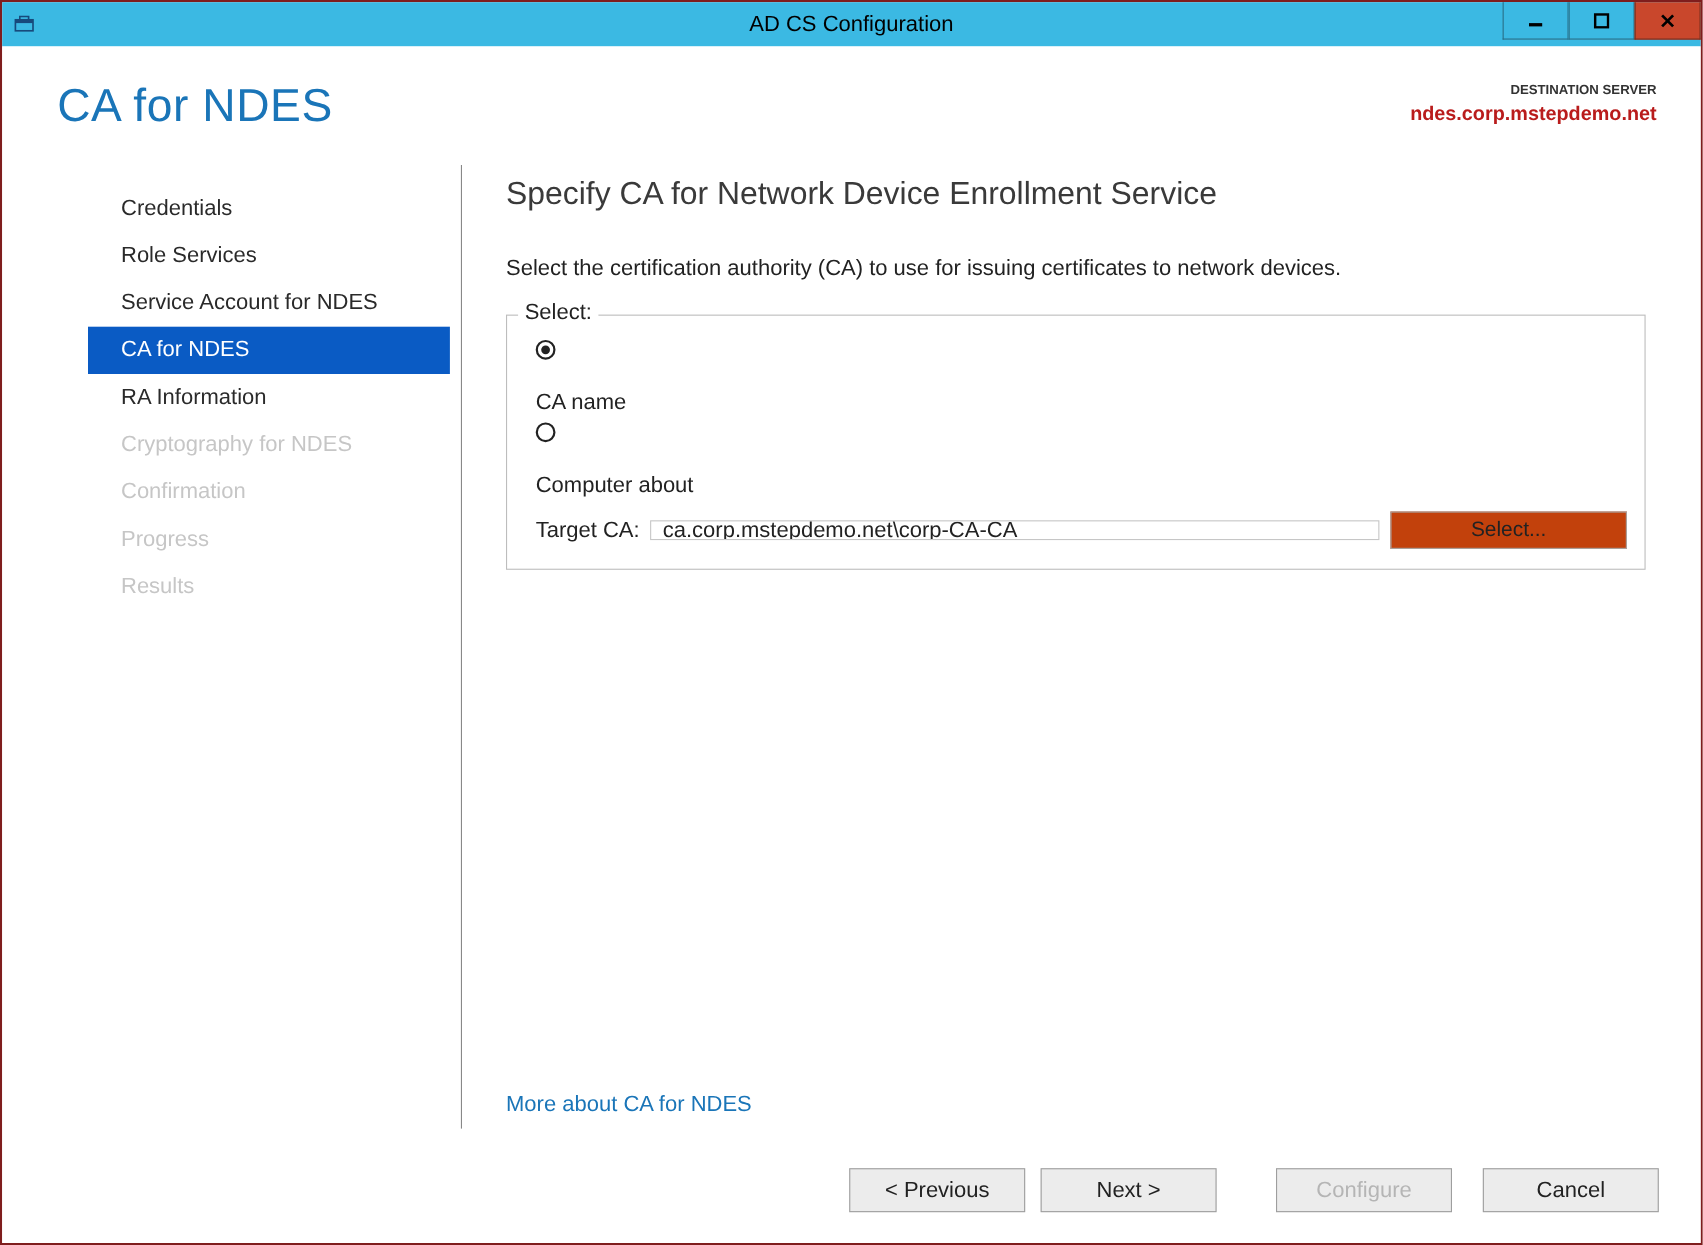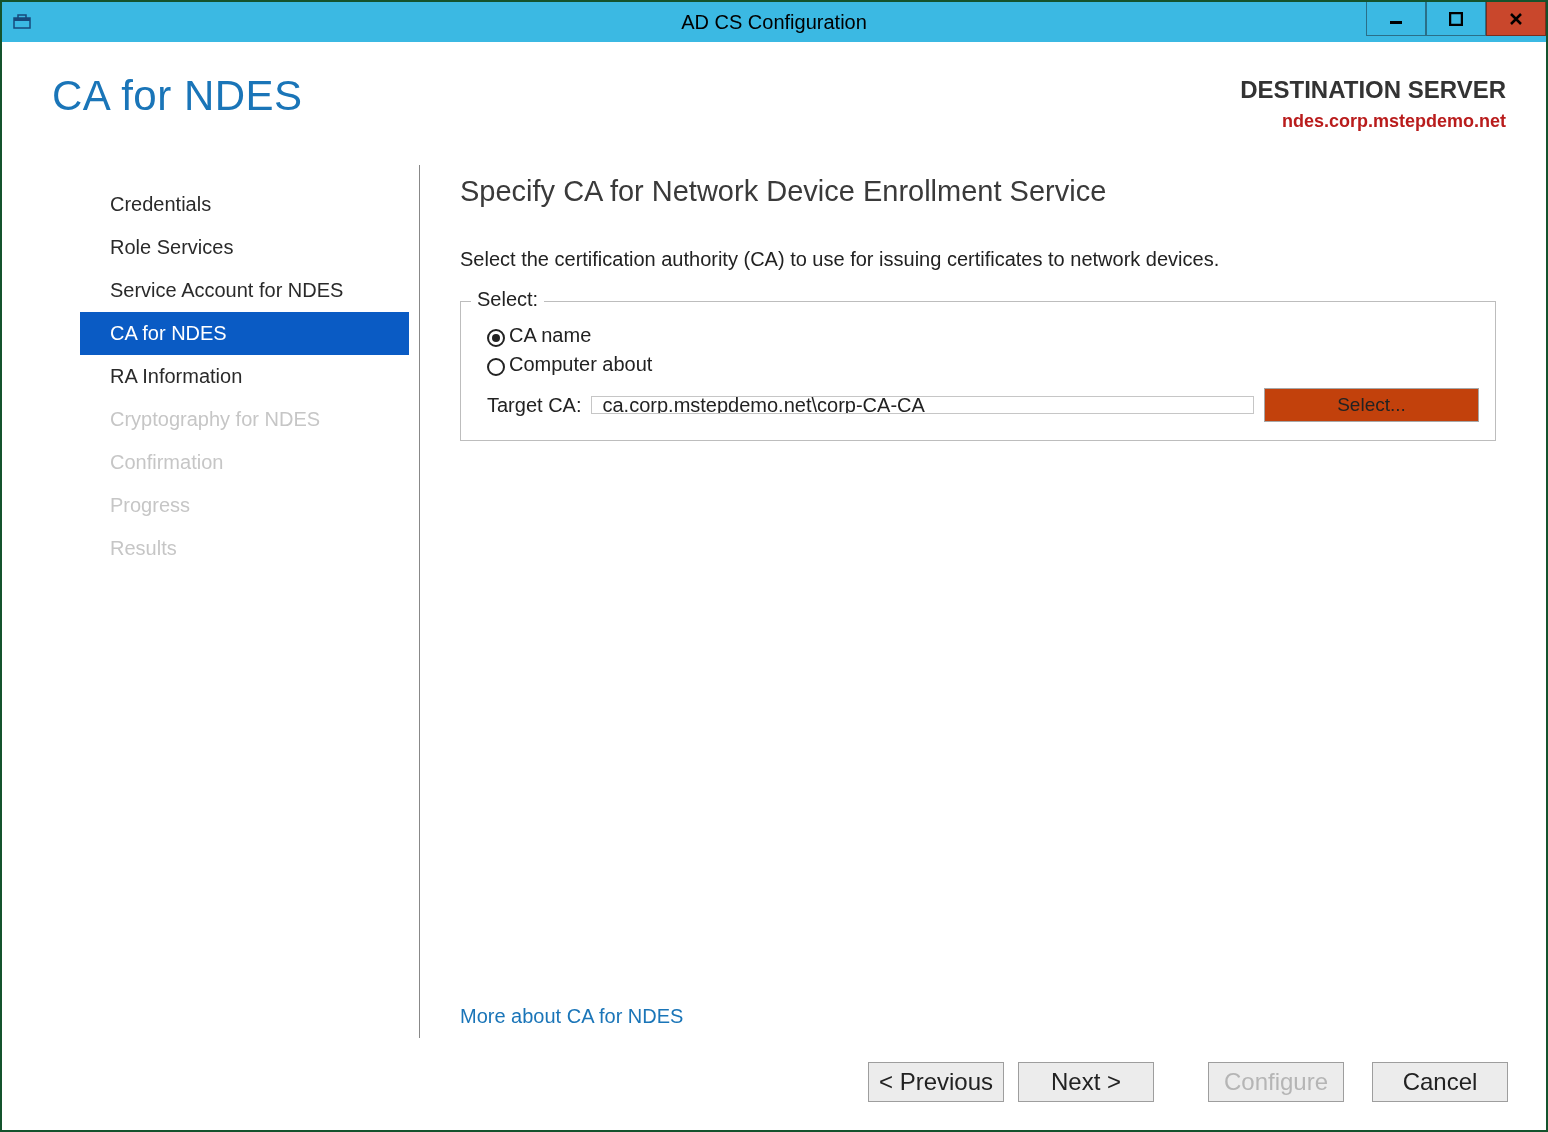--- a/index.html
+++ b/index.html
@@ -6,21 +6,21 @@
   body {
     font-family: "Segoe UI", Tahoma, sans-serif;
     background: #fff;
     width: 1548px;
     height: 1132px;
     overflow: hidden;
   }
   .window {
     width: 1548px;
     height: 1132px;
-    border: 2px solid #14532d;
+    border: 2px solid #7f1d1d;
     background: #fff;
     display: flex;
     flex-direction: column;
   }
   .titlebar {
     height: 40px;
     background: #3bb9e3;
     display: flex;
     align-items: center;
     position: relative;
@@ -78,21 +78,21 @@
     font-size: 42px;
     font-weight: 300;
     color: #1a75b8;
     letter-spacing: 0.5px;
   }
   .dest-block {
     text-align: right;
     font-size: 18px;
     line-height: 1.5;
   }
-  .dest-label { font-weight: 700; color: #333; font-size:24px;}
+  .dest-label { font-weight: 700; color: #333; font-size:12px;}
   .dest-value { font-weight: 700; color: #b91c1c; font-size:18px;}
   .body-row {
     flex: 1;
     display: flex;
     padding: 20px 40px 0 78px;
     position: relative;
   }
   .sidebar {
     width: 340px;
     padding-top: 18px;
@@ -141,25 +141,26 @@
     position: absolute;
     top: -14px;
     left: 10px;
     background: #fff;
     padding: 0 6px;
     font-size: 20px;
     color: #222;
   }
   .radio-row {
     display: flex;
-    align-items: flex-end;
-    gap: 4px;
+    align-items: flex-start;
+    gap: 28px;
     font-size: 20px;
     margin: 4px 0 6px 10px;
     color: #222;
+    flex-direction: column;
   }
   .radio-circle {
     width: 18px; height: 18px;
     border: 2px solid #222;
     border-radius: 50%;
     display: inline-flex;
     align-items: center;
     justify-content: center;
   }
   .radio-circle .dot {
@@ -203,28 +204,29 @@
   }
   .footer {
     display: flex;
     justify-content: flex-end;
     gap: 14px;
     padding: 24px 38px 28px 0;
     font-size: 19px;
   }
   .nav-buttons { display:flex; gap:0;}
   .ftr-btn {
-    width: 136px;
+    width: 160px;
     height: 40px;
     border: 1px solid #9e9e9e;
     background: #ececec;
-    font-size: 24px;
+    font-size: 20px;
     color: #222;
     cursor: pointer;
     font-family: inherit;
+    margin-top: 12px;
   }
   .ftr-btn + .ftr-btn { margin-left: 14px;}
   .nav-buttons .ftr-btn + .ftr-btn { margin-left: 14px;}
   .ftr-btn.disabled {
     color: #b5b5b5;
     cursor: default;
   }
   .right-group { display:flex; gap:14px; margin-left: 40px;}
 </style>
 </head>

